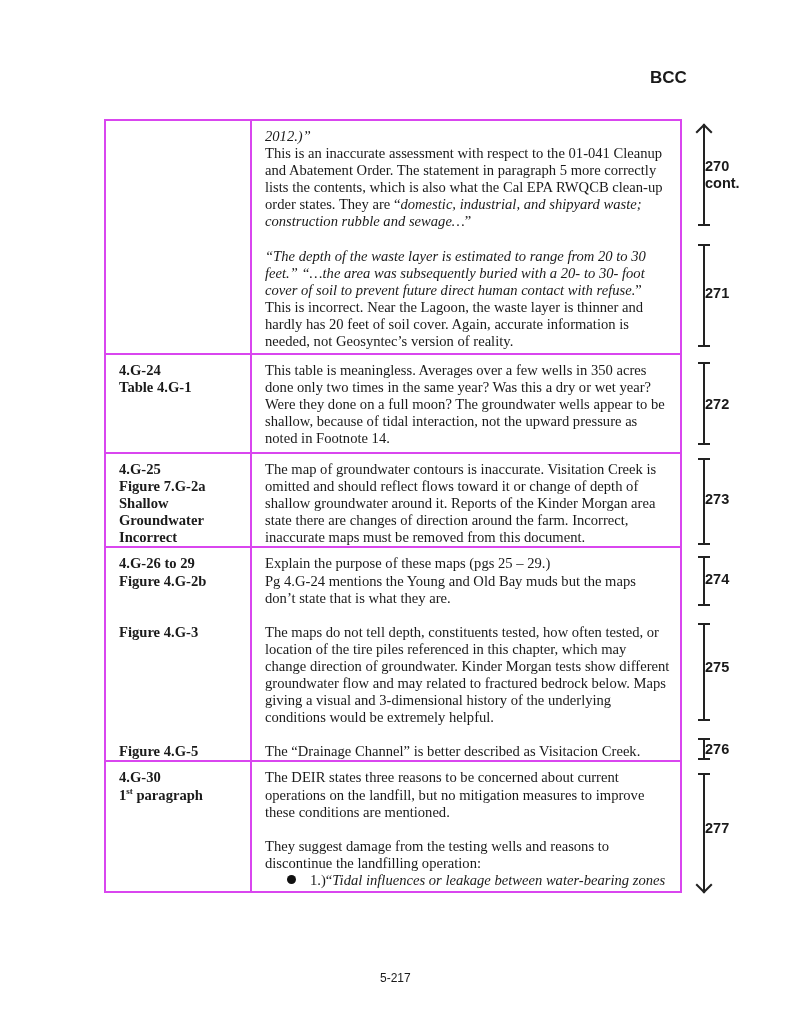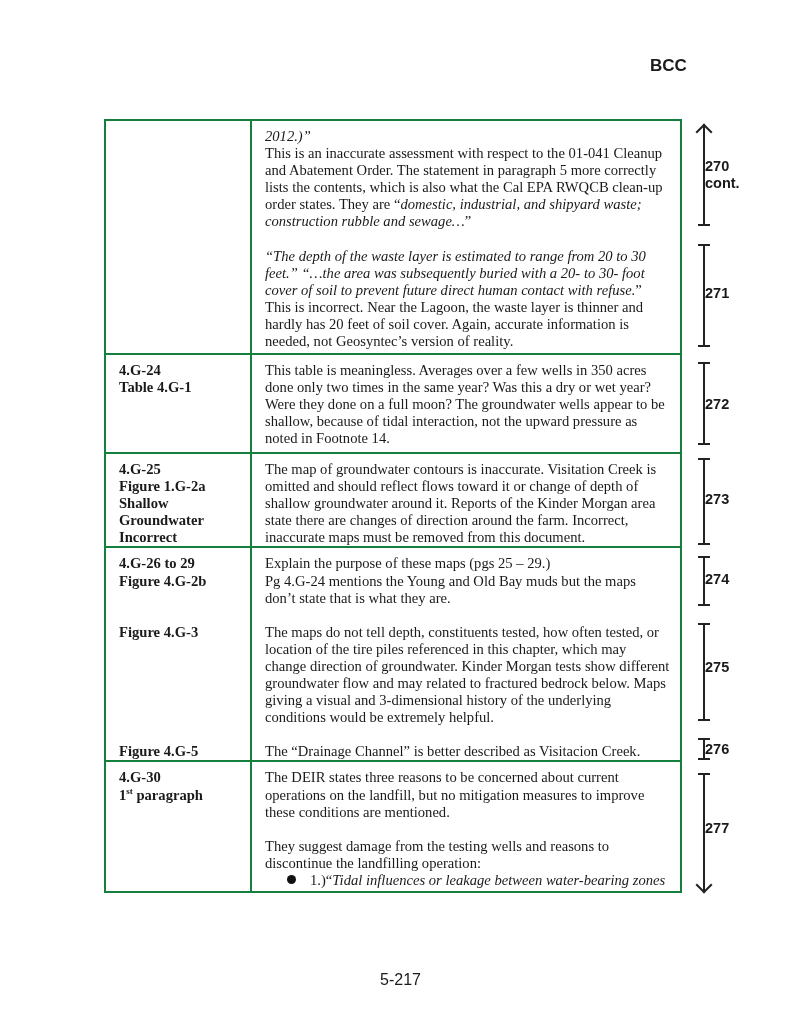--- a/index.html
+++ b/index.html
@@ -1,24 +1,24 @@
 <!DOCTYPE html>
 <html><head>
 <meta charset="utf-8">
 <style>
   html, body { margin: 0; padding: 0; background: #ffffff; }
   body { width: 800px; height: 1034px; position: relative; overflow: hidden;
          font-family: "Liberation Serif", "DejaVu Serif", serif; color: #1a1a1a; }
-  .header-code { position: absolute; left: 650px; top: 56px; font-family: "Liberation Sans", sans-serif;
+  .header-code { position: absolute; left: 650px; top: 68px; font-family: "Liberation Sans", sans-serif;
                  font-weight: bold; font-size: 17px; color: #1a1a1a; }
   .page-number { position: absolute; left: 380px; top: 971px; font-family: "Liberation Sans", sans-serif;
-                 font-size: 16px; color: #1a1a1a; }
+                 font-size: 12px; color: #1a1a1a; }
   table.comments { position: absolute; left: 104px; top: 119px; width: 578px; border-collapse: collapse;
                    font-size: 14.6px; line-height: 17.1px; }
-  table.comments td { border: 2px solid #15803d; vertical-align: top; padding: 0; }
+  table.comments td { border: 2px solid #d946ef; vertical-align: top; padding: 0; }
   td.ref { width: 131px; padding: 7px 0 0 13px !important; font-weight: bold; }
   td.body { padding: 7px 10px 0 13px !important; }
   .ref-line { display: block; }
   .para { display: block; margin: 0; }
   .gap { height: 17px; }
   .ital { font-style: italic; }
   sup { font-size: 9px; line-height: 0; }
   .bullet-row { display: flex; align-items: baseline; padding-left: 22px; }
   .bullet-dot { display: inline-block; width: 9px; height: 9px; border-radius: 50%; background: #111;
                 margin-right: 14px; position: relative; top: -1px; }
@@ -60,21 +60,21 @@
         <span class="ref-line">Table 4.G-1</span>
       </td>
       <td class="body">
         <p class="para">This table is meaningless. Averages over a few wells in 350 acres done only two times in the same year?  Was this a dry or wet year? Were they done on a full moon?  The groundwater wells appear to be shallow, because of tidal interaction, not the upward pressure as noted in Footnote 14.</p>
       </td>
     </tr>
 
     <tr style="height:80px;">
       <td class="ref">
         <span class="ref-line">4.G-25</span>
-        <span class="ref-line">Figure 1.G-2a</span>
+        <span class="ref-line">Figure 7.G-2a</span>
         <span class="ref-line">Shallow</span>
         <span class="ref-line">Groundwater</span>
         <span class="ref-line">Incorrect</span>
       </td>
       <td class="body">
         <p class="para">The map of groundwater contours is inaccurate. Visitation Creek is omitted and should reflect flows toward it or change of depth of shallow groundwater around it.  Reports of the Kinder Morgan area state there are changes of direction around the farm.  Incorrect, inaccurate maps must be removed from this document.</p>
       </td>
     </tr>
 
     <tr style="height:185px;">

